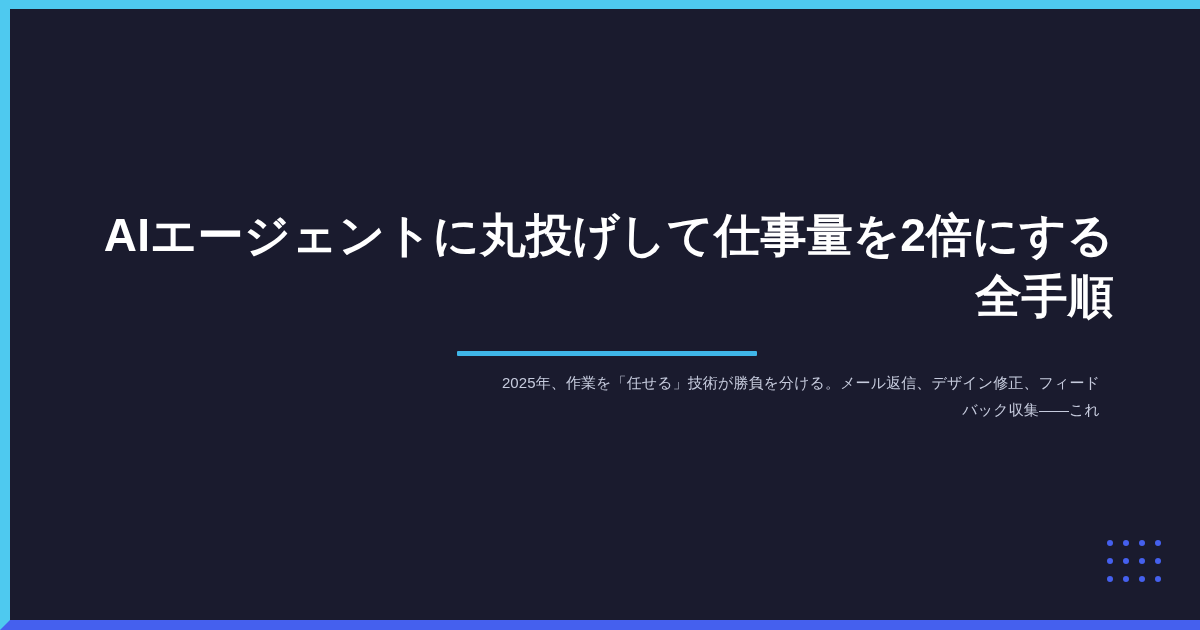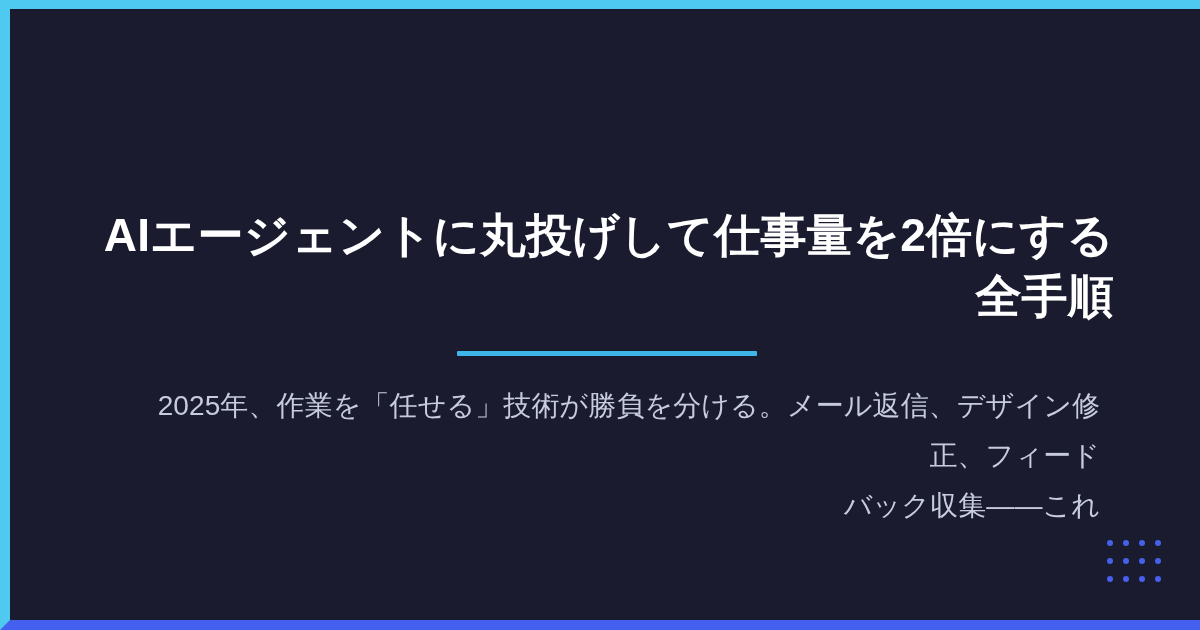--- a/index.html
+++ b/index.html
@@ -61,23 +61,23 @@
   }
 
   .divider {
     width: 300px;
     height: 5px;
     background: #3fb6e8;
     border-radius: 1px;
   }
 
   .subtitle {
-    margin-top: 25px;
+    margin-top: 14px;
     color: #c6cbdd;
-    font-size: 28px;
+    font-size: 15px;
     font-weight: 400;
     line-height: 1.78;
     letter-spacing: 0.1px;
     white-space: pre-line;
     padding: 0 14px;
   }
 
   
   .dot-grid {
     position: absolute;

